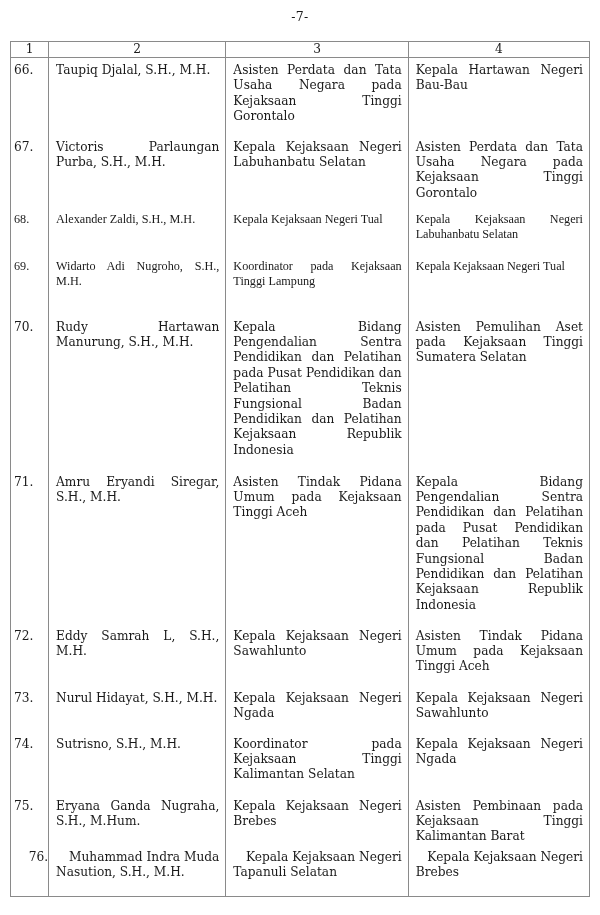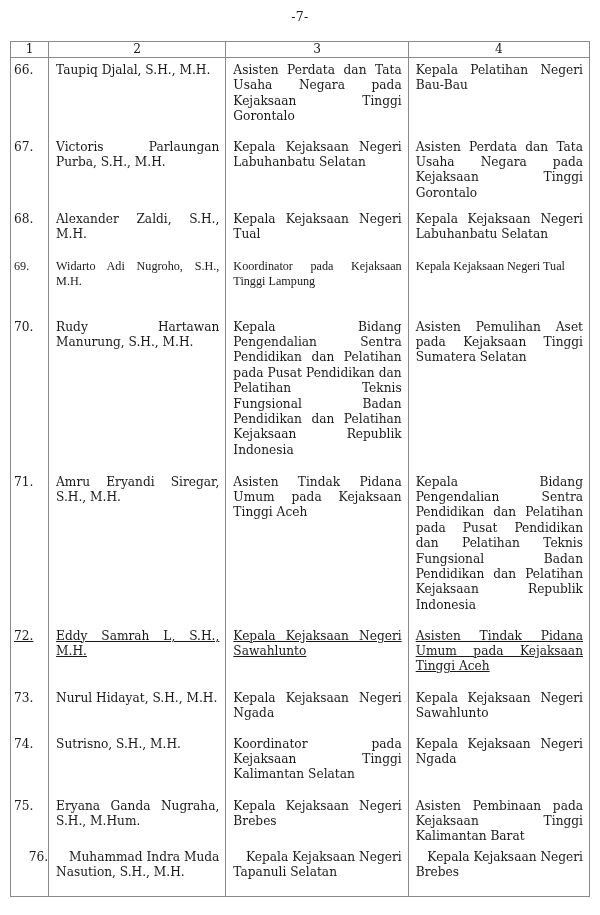--- a/index.html
+++ b/index.html
@@ -84,29 +84,29 @@
       <th>2</th>
       <th>3</th>
       <th>4</th>
     </tr>
   </thead>
   <tbody id="table-body">
     <tr style="height: 77px;">
       <td class="cell-no">66.</td>
       <td class="cell-text">Taupiq Djalal, S.H., M.H.</td>
       <td class="cell-text">Asisten Perdata dan Tata Usaha Negara pada Kejaksaan Tinggi Gorontalo</td>
-      <td class="cell-text">Kepala Pelatihan Negeri Bau-Bau</td>
+      <td class="cell-text">Kepala Hartawan Negeri Bau-Bau</td>
     </tr>
     <tr style="height: 72px;">
       <td class="cell-no">67.</td>
       <td class="cell-text">Victoris Parlaungan Purba, S.H., M.H.</td>
       <td class="cell-text">Kepala Kejaksaan Negeri Labuhanbatu Selatan</td>
       <td class="cell-text">Asisten Perdata dan Tata Usaha Negara pada Kejaksaan Tinggi Gorontalo</td>
     </tr>
-    <tr style="height: 47px;">
+    <tr style="height: 47px; font-family: Liberation Serif, serif;">
       <td class="cell-no">68.</td>
       <td class="cell-text">Alexander Zaldi, S.H., M.H.</td>
       <td class="cell-text">Kepala Kejaksaan Negeri Tual</td>
       <td class="cell-text">Kepala Kejaksaan Negeri Labuhanbatu Selatan</td>
     </tr>
     <tr style="height: 61px; font-family: Liberation Serif, serif;">
       <td class="cell-no">69.</td>
       <td class="cell-text">Widarto Adi Nugroho, S.H., M.H.</td>
       <td class="cell-text">Koordinator pada Kejaksaan Tinggi Lampung</td>
       <td class="cell-text">Kepala Kejaksaan Negeri Tual</td>
@@ -116,21 +116,21 @@
       <td class="cell-text">Rudy Hartawan Manurung, S.H., M.H.</td>
       <td class="cell-text">Kepala Bidang Pengendalian Sentra Pendidikan dan Pelatihan pada Pusat Pendidikan dan Pelatihan Teknis Fungsional Badan Pendidikan dan Pelatihan Kejaksaan Republik Indonesia</td>
       <td class="cell-text">Asisten Pemulihan Aset pada Kejaksaan Tinggi Sumatera Selatan</td>
     </tr>
     <tr style="height: 154px;">
       <td class="cell-no">71.</td>
       <td class="cell-text">Amru Eryandi Siregar, S.H., M.H.</td>
       <td class="cell-text">Asisten Tindak Pidana Umum pada Kejaksaan Tinggi Aceh</td>
       <td class="cell-text">Kepala Bidang Pengendalian Sentra Pendidikan dan Pelatihan pada Pusat Pendidikan dan Pelatihan Teknis Fungsional Badan Pendidikan dan Pelatihan Kejaksaan Republik Indonesia</td>
     </tr>
-    <tr style="height: 62px; text-decoration: underline;">
+    <tr style="height: 62px;">
       <td class="cell-no">72.</td>
       <td class="cell-text">Eddy Samrah L, S.H., M.H.</td>
       <td class="cell-text">Kepala Kejaksaan Negeri Sawahlunto</td>
       <td class="cell-text">Asisten Tindak Pidana Umum pada Kejaksaan Tinggi Aceh</td>
     </tr>
     <tr style="height: 46px;">
       <td class="cell-no">73.</td>
       <td class="cell-text">Nurul Hidayat, S.H., M.H.</td>
       <td class="cell-text">Kepala Kejaksaan Negeri Ngada</td>
       <td class="cell-text">Kepala Kejaksaan Negeri Sawahlunto</td>

